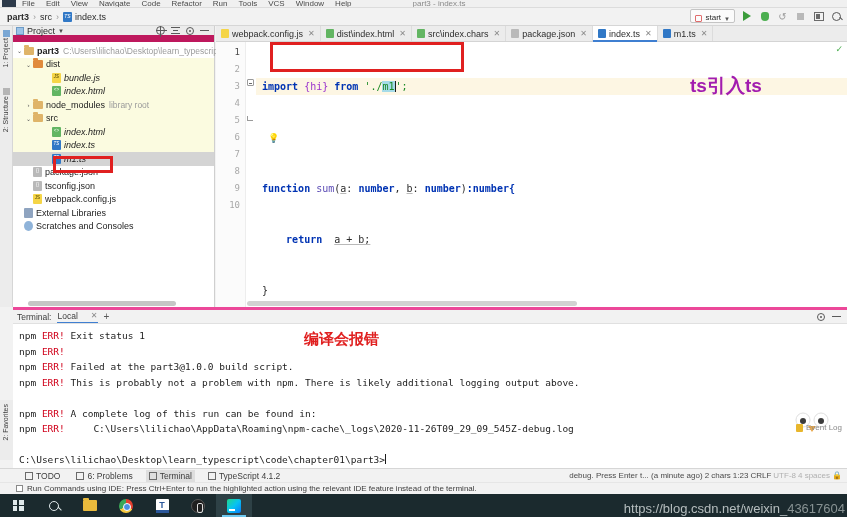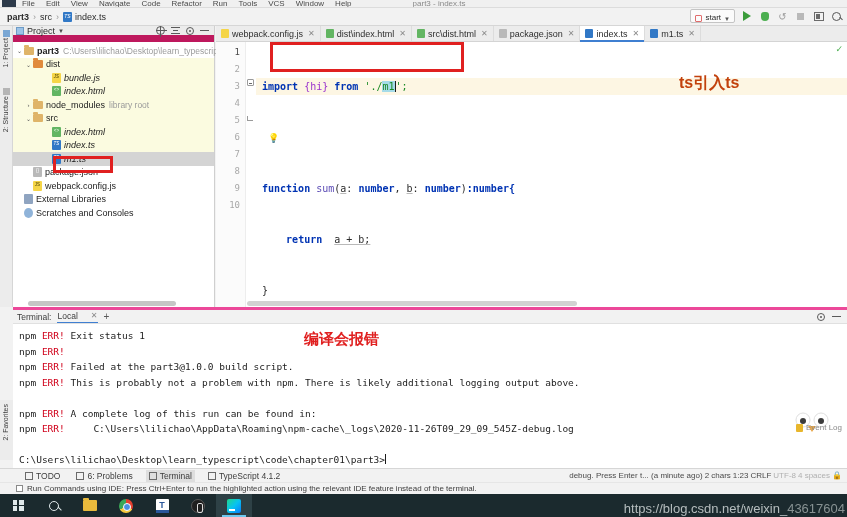--- a/index.html
+++ b/index.html
@@ -189,22 +189,22 @@
   .hint { color:#9a9a9a; font-size:8px; background:#efefef; border-radius:2px; padding:0 1px;}
   .sel-m1 { background:#a5dbe8; }
   .caret-bar { display:inline-block; width:1px; height:11px; background:#1c1c1c; vertical-align:-2px; }
   .bulb { color:#e8b62c; font-size:9px; padding-left:6px; }
 
   .red-rect-code {
     position:absolute; left:14px; top:0px; width:194px; height:30px;
     border:3px solid #e02020; pointer-events:none; z-index:12;
   }
   .ann-code {
-    position:absolute; left:463px; top:47px; color:#c2410c;
-    font-size:16px; font-weight:bold; z-index:14; letter-spacing:0px;
+    position:absolute; left:474px; top:47px; color:#a21caf;
+    font-size:19px; font-weight:bold; z-index:14; letter-spacing:0px;
   }
   .check-ok{ color:#4caf50; font-size:9px; }
   .ed-scroll-h{ position:absolute; left:31px; bottom:1px; width:330px; height:5px; background:#d2d2d2; border-radius:3px;}
 
   
   .term-panel {
     position:absolute; left:13px; top:307px; width:834px; height:161px;
     background:#ffffff; border-top:3px solid #ec4899;
   }
   .term-head {
@@ -421,20 +421,25 @@
           <span class="fico fico-ts"></span>
           <span class="tlabel">m1.ts</span>
         </div>
         <div class="trow ind1">
           <span class="arrow"></span>
           <span class="fico fico-json"></span>
           <span class="tlabel">package.json</span>
         </div>
         <div class="trow ind1">
           <span class="arrow"></span>
+          <span class="fico fico-json"></span>
+          <span class="tlabel">tsconfig.json</span>
+        </div>
+        <div class="trow ind1">
+          <span class="arrow"></span>
           <span class="fico fico-js"></span>
           <span class="tlabel">webpack.config.js</span>
         </div>
         <div class="trow ind0">
           <span class="arrow"></span>
           <span class="fico fico-lib"></span>
           <span class="tlabel">External Libraries</span>
         </div>
         <div class="trow ind0">
           <span class="arrow"></span>
@@ -453,21 +458,21 @@
           <span>webpack.config.js</span>
           <span class="x">✕</span>
         </div>
         <div class="tab">
           <span class="tab-ico" style="background: rgb(98, 181, 98);"></span>
           <span>dist\index.html</span>
           <span class="x">✕</span>
         </div>
         <div class="tab">
           <span class="tab-ico" style="background: rgb(98, 181, 98);"></span>
-          <span>src\dist.html</span>
+          <span>src\index.chars</span>
           <span class="x">✕</span>
         </div>
         <div class="tab">
           <span class="tab-ico" style="background: rgb(185, 185, 185);"></span>
           <span>package.json</span>
           <span class="x">✕</span>
         </div>
         <div class="tab active">
           <span class="tab-ico" style="background: rgb(49, 120, 198);"></span>
           <span>index.ts</span>

